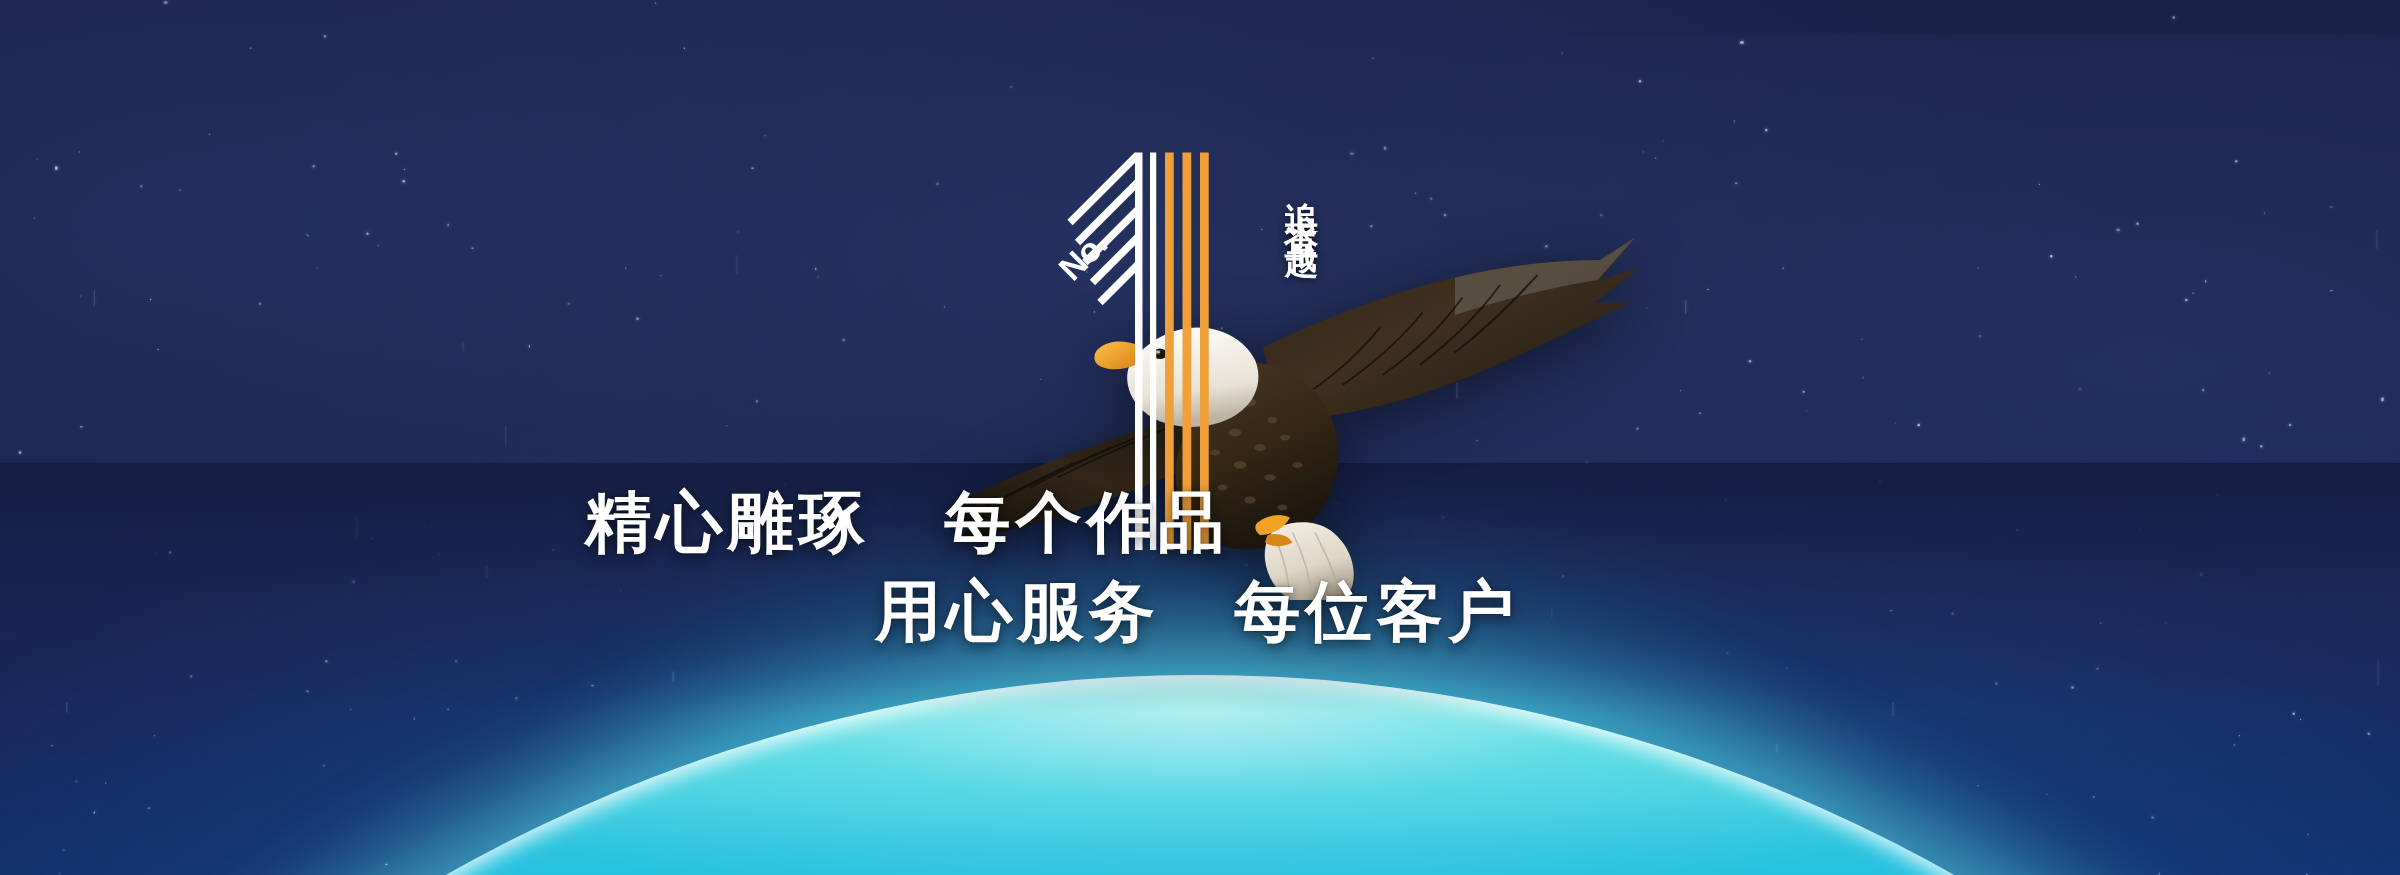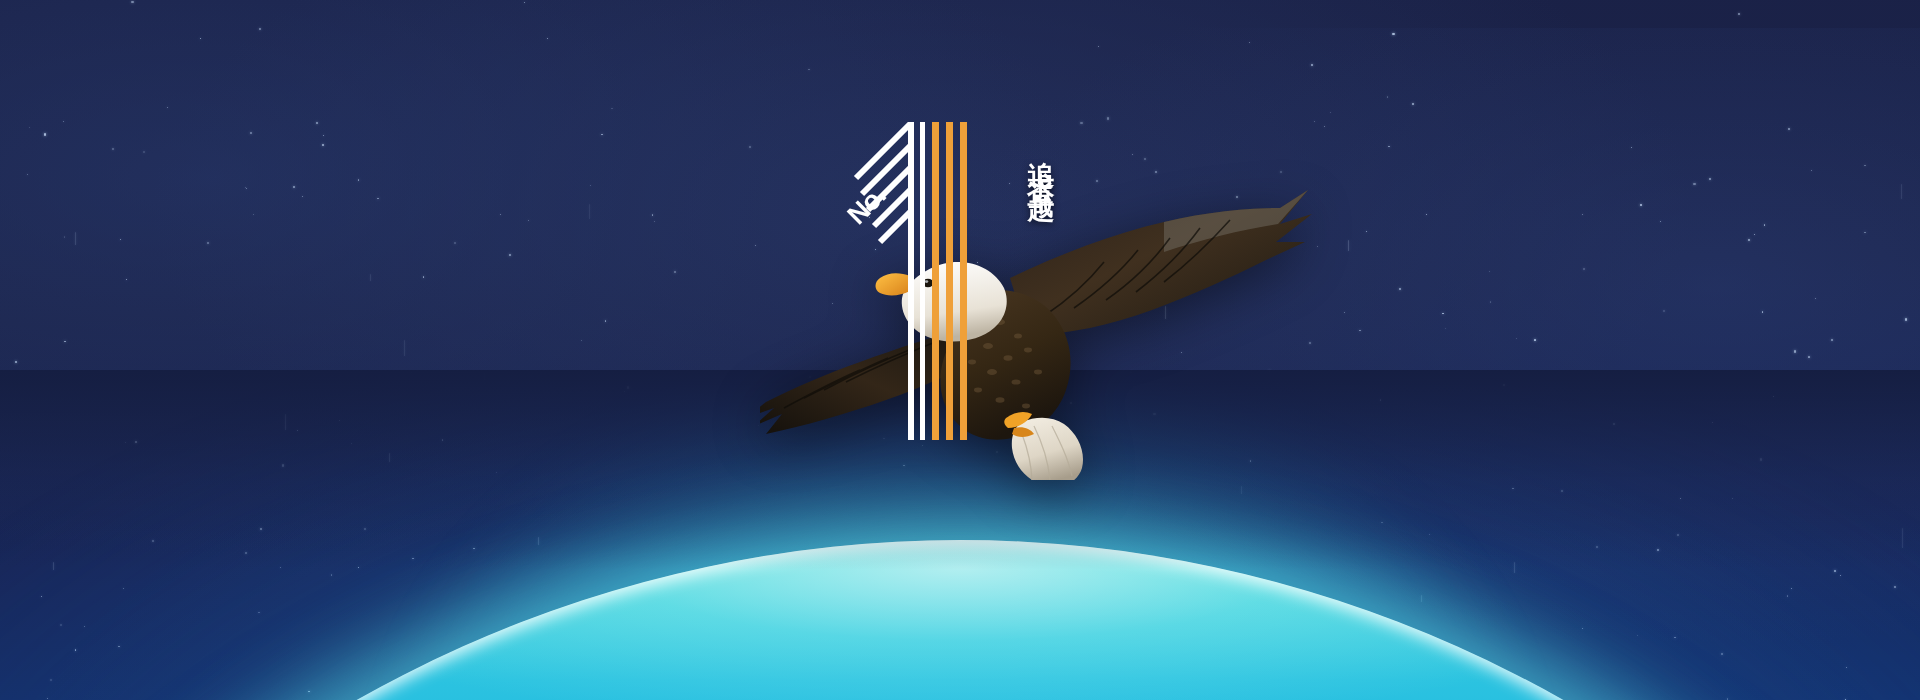--- a/index.html
+++ b/index.html
@@ -476,14 +476,26 @@
       <rect x="56" y="10" width="6" height="318" fill="#ffffff"></rect>
       <rect x="68" y="10" width="5" height="318" fill="#ffffff"></rect>
       <rect x="80" y="10" width="7" height="318" fill="#efa039"></rect>
       <rect x="94" y="10" width="7" height="318" fill="#efa039"></rect>
       <rect x="108" y="10" width="7" height="318" fill="#efa039"></rect>
     </svg>
   </div>
 
   <div class="v-slogan">追求卓越</div>
 
+  <div class="headlines">
+    <div class="hl hl-1">
+      <span>精心雕琢</span>
+      <span class="sep"></span>
+      <span>每个作品</span>
+    </div>
+    <div class="hl hl-2">
+      <span>用心服务</span>
+      <span class="sep"></span>
+      <span>每位客户</span>
+    </div>
+  </div>
 
 </div>
 
 </body></html>

